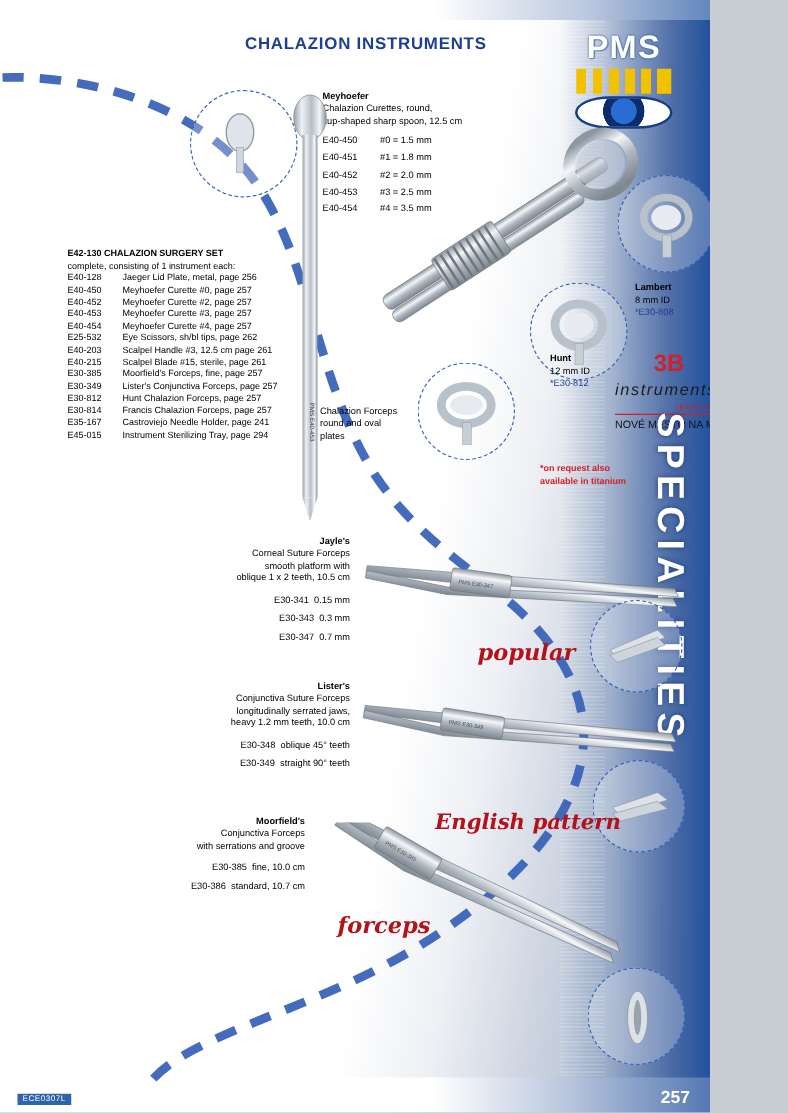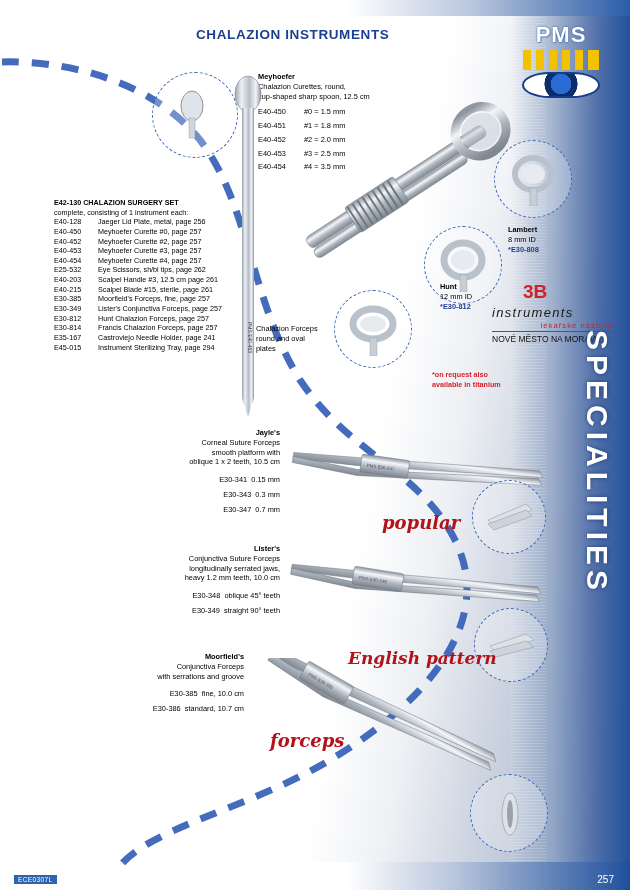--- a/index.html
+++ b/index.html
@@ -4,21 +4,21 @@
 <style>
   html,body{margin:0;padding:0;}
   body{
     width:630px;height:890px;
     background:#c9cdd4;
     font-family:"Liberation Sans", sans-serif;
     position:relative;
     overflow:hidden;
   }
   .page{
-    position:absolute;left:0;top:0;width:630px;height:890px;
+    position:absolute;left:0;top:0;width:568px;height:890px;
     background:linear-gradient(100deg,#ffffff 0%,#ffffff 58%,#eef0f4 68%,#cfd6e2 78%,#b9c4d6 86%,#9fb0c9 100%);
     overflow:hidden;
   }
   
   .rightband{
     position:absolute;right:0;top:0;width:120px;height:890px;
     background:linear-gradient(90deg, rgba(175,190,212,0) 0%, rgba(120,145,185,.55) 35%, rgba(60,95,160,.88) 75%, #22529c 100%);
   }
   .rightband:after{
     content:"";position:absolute;left:0;top:0;width:36px;height:890px;
@@ -35,21 +35,21 @@
   }
   .title{
     position:absolute;left:196px;top:27px;
     font-size:13.5px;font-weight:bold;color:#1d3f8f;letter-spacing:.6px;
   }
   
   .logo{
     position:absolute;right:14px;top:22px;width:110px;height:80px;text-align:center;
   }
   .logo .pms{
-    font-size:22px;font-weight:bold;color:#ffffff;letter-spacing:1px;
+    font-size:26px;font-weight:bold;color:#ffffff;letter-spacing:1px;
     text-shadow:0 0 2px #16468f, 1px 1px 0 #7f98c6;
     font-family:"Liberation Sans",sans-serif;
   }
   .logo .rays{
     margin:2px auto 0;width:76px;height:20px;
     background:
       linear-gradient(90deg,
        #f2c200 0 8px, transparent 8px 13px,
        #f2c200 13px 21px, transparent 21px 26px,
        #f2c200 26px 34px, transparent 34px 39px,
@@ -95,27 +95,27 @@
   .setbox .ln{white-space:nowrap;}
   .setbox .c{display:inline-block;width:44px;}
   .script{
     font-family:"DejaVu Serif", serif;font-style:italic;color:#b3121b;font-weight:bold;
   }
   .dashcircle{
     position:absolute;border:1.6px dashed #3a63b8;border-radius:50%;
     background:rgba(255,255,255,.25);
   }
   .instr{position:absolute;}
-  .pagenum{position:absolute;right:16px;bottom:5px;color:#fff;font-size:10px;font-weight:normal;}
+  .pagenum{position:absolute;right:16px;bottom:5px;color:#fff;font-size:14px;font-weight:bold;}
   .docid{
     position:absolute;left:14px;bottom:6px;font-size:6.5px;color:#fff;
     background:#2f64ab;padding:1px 4px;letter-spacing:.4px;
   }
   .redstar{color:#d41f26;font-size:7.2px;font-weight:bold;}
-  .bluecode{color:#1d3f8f;font-weight:bold;}
+  .bluecode{color:#1d3f8f;font-weight:normal;}
 </style>
 </head>
 <body>
 
 <div class="page">
 
   <div class="rightband"></div>
   <div class="topbar"></div>
   <div class="bottombar"></div>
 

